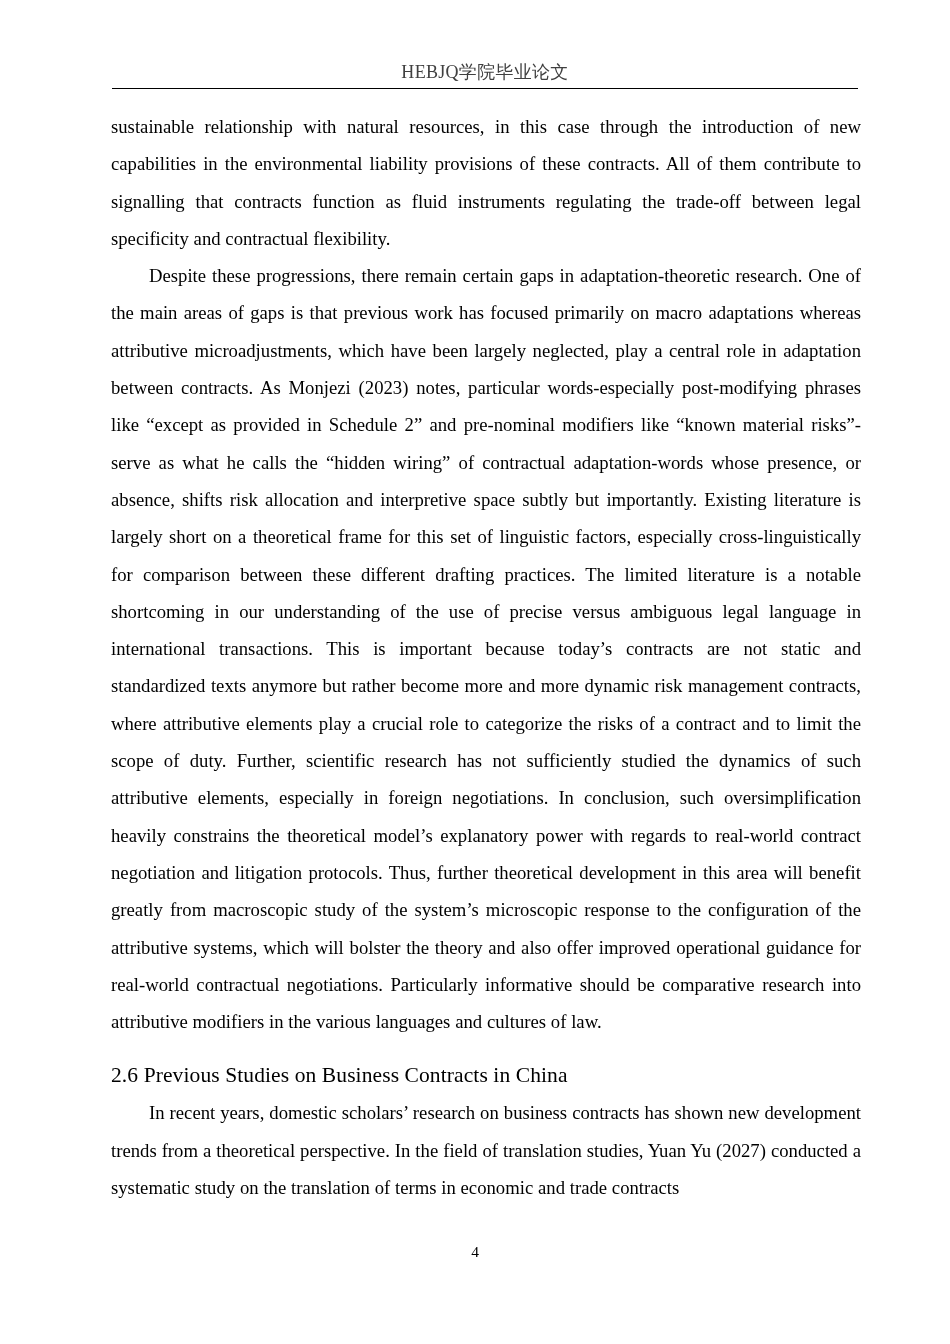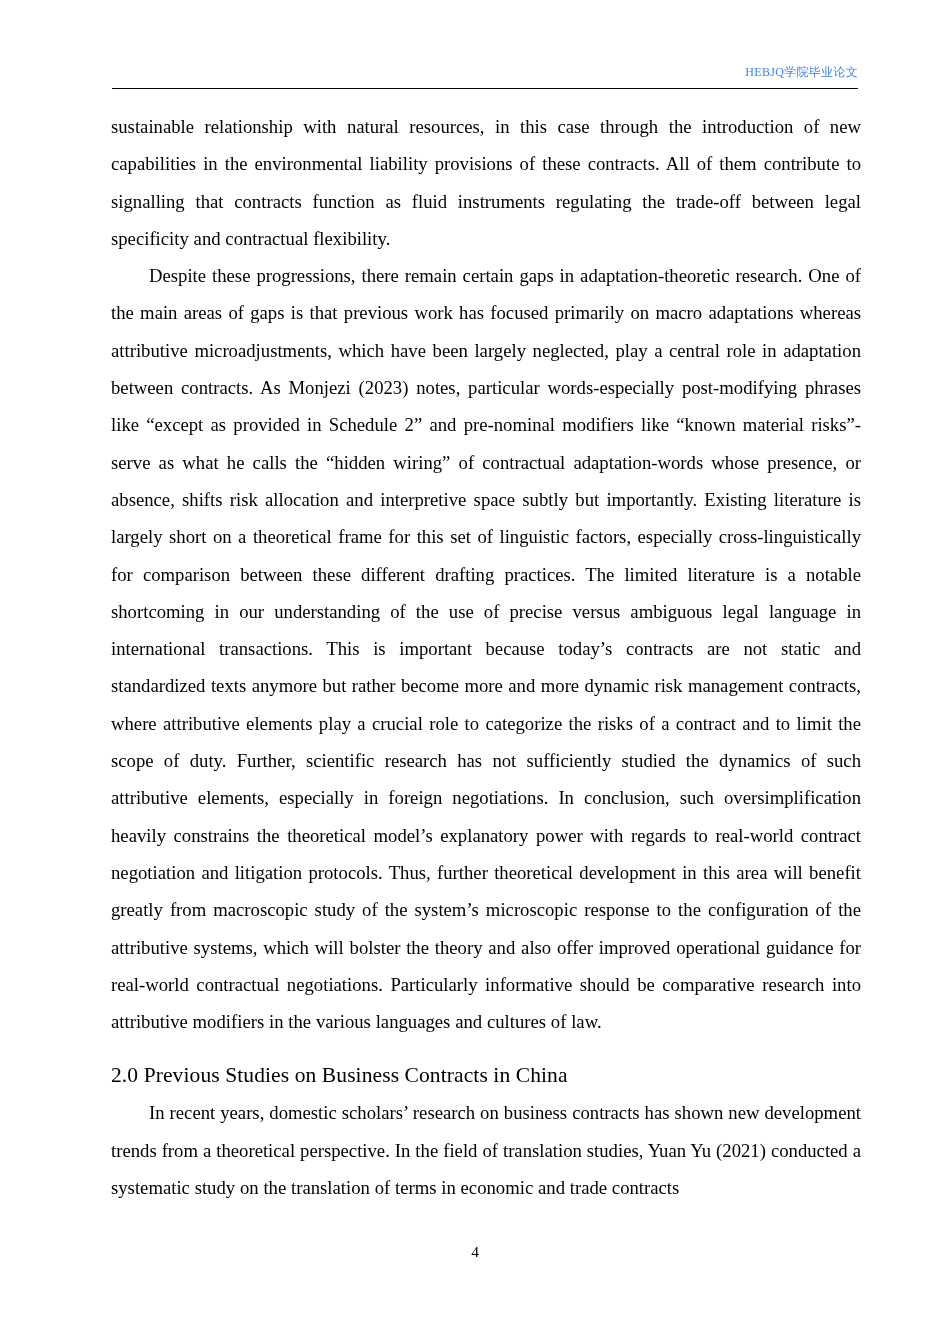--- a/index.html
+++ b/index.html
@@ -19,25 +19,25 @@
     color: #000000;
     box-sizing: border-box;
   }
 
   
   .running-header {
     position: absolute;
     left: 112px;
     top: 62px;
     width: 746px;
-    text-align: right;
-    font-size: 12px;
+    text-align: center;
+    font-size: 18px;
     line-height: 20px;
     letter-spacing: 0.3px;
-    color: #3b82f6;
+    color: #404040;
   }
   .header-rule {
     position: absolute;
     left: 112px;
     top: 88px;
     width: 746px;
     height: 0;
     border-top: 1.6px solid #000;
   }
 
@@ -93,21 +93,21 @@
   <div class="running-header">HEBJQ学院毕业论文</div>
 
   <div class="header-rule"></div>
 
   <div class="content">
 
     <p class="body">sustainable relationship with natural resources, in this case through the introduction of new capabilities in the environmental liability provisions of these contracts. All of them contribute to signalling that contracts function as fluid instruments regulating the trade-off between legal specificity and contractual flexibility.</p>
 
     <p class="body indent">Despite these progressions, there remain certain gaps in adaptation-theoretic research. One of the main areas of gaps is that previous work has focused primarily on macro adaptations whereas attributive microadjustments, which have been largely neglected, play a central role in adaptation between contracts. As Monjezi (2023) notes, particular words-especially post-modifying phrases like “except as provided in Schedule 2” and pre-nominal modifiers like “known material risks”-serve as what he calls the “hidden wiring” of contractual adaptation-words whose presence, or absence, shifts risk allocation and interpretive space subtly but importantly. Existing literature is largely short on a theoretical frame for this set of linguistic factors, especially cross-linguistically for comparison between these different drafting practices. The limited literature is a notable shortcoming in our understanding of the use of precise versus ambiguous legal language in international transactions. This is important because today’s contracts are not static and standardized texts anymore but rather become more and more dynamic risk management contracts, where attributive elements play a crucial role to categorize the risks of a contract and to limit the scope of duty. Further, scientific research has not sufficiently studied the dynamics of such attributive elements, especially in foreign negotiations. In conclusion, such oversimplification heavily constrains the theoretical model’s explanatory power with regards to real-world contract negotiation and litigation protocols. Thus, further theoretical development in this area will benefit greatly from macroscopic study of the system’s microscopic response to the configuration of the attributive systems, which will bolster the theory and also offer improved operational guidance for real-world contractual negotiations. Particularly informative should be comparative research into attributive modifiers in the various languages and cultures of law.</p>
 
-    <h2 class="section-heading">2.0 Previous Studies on Business Contracts in China</h2>
+    <h2 class="section-heading">2.6 Previous Studies on Business Contracts in China</h2>
 
-    <p class="body indent">In recent years, domestic scholars’ research on business contracts has shown new development trends from a theoretical perspective. In the field of translation studies, Yuan Yu (2021) conducted a systematic study on the translation of terms in economic and trade contracts</p>
+    <p class="body indent">In recent years, domestic scholars’ research on business contracts has shown new development trends from a theoretical perspective. In the field of translation studies, Yuan Yu (2027) conducted a systematic study on the translation of terms in economic and trade contracts</p>
 
   </div>
 
   <div class="page-number">4</div>
 
 </div>
 
 </body></html>

